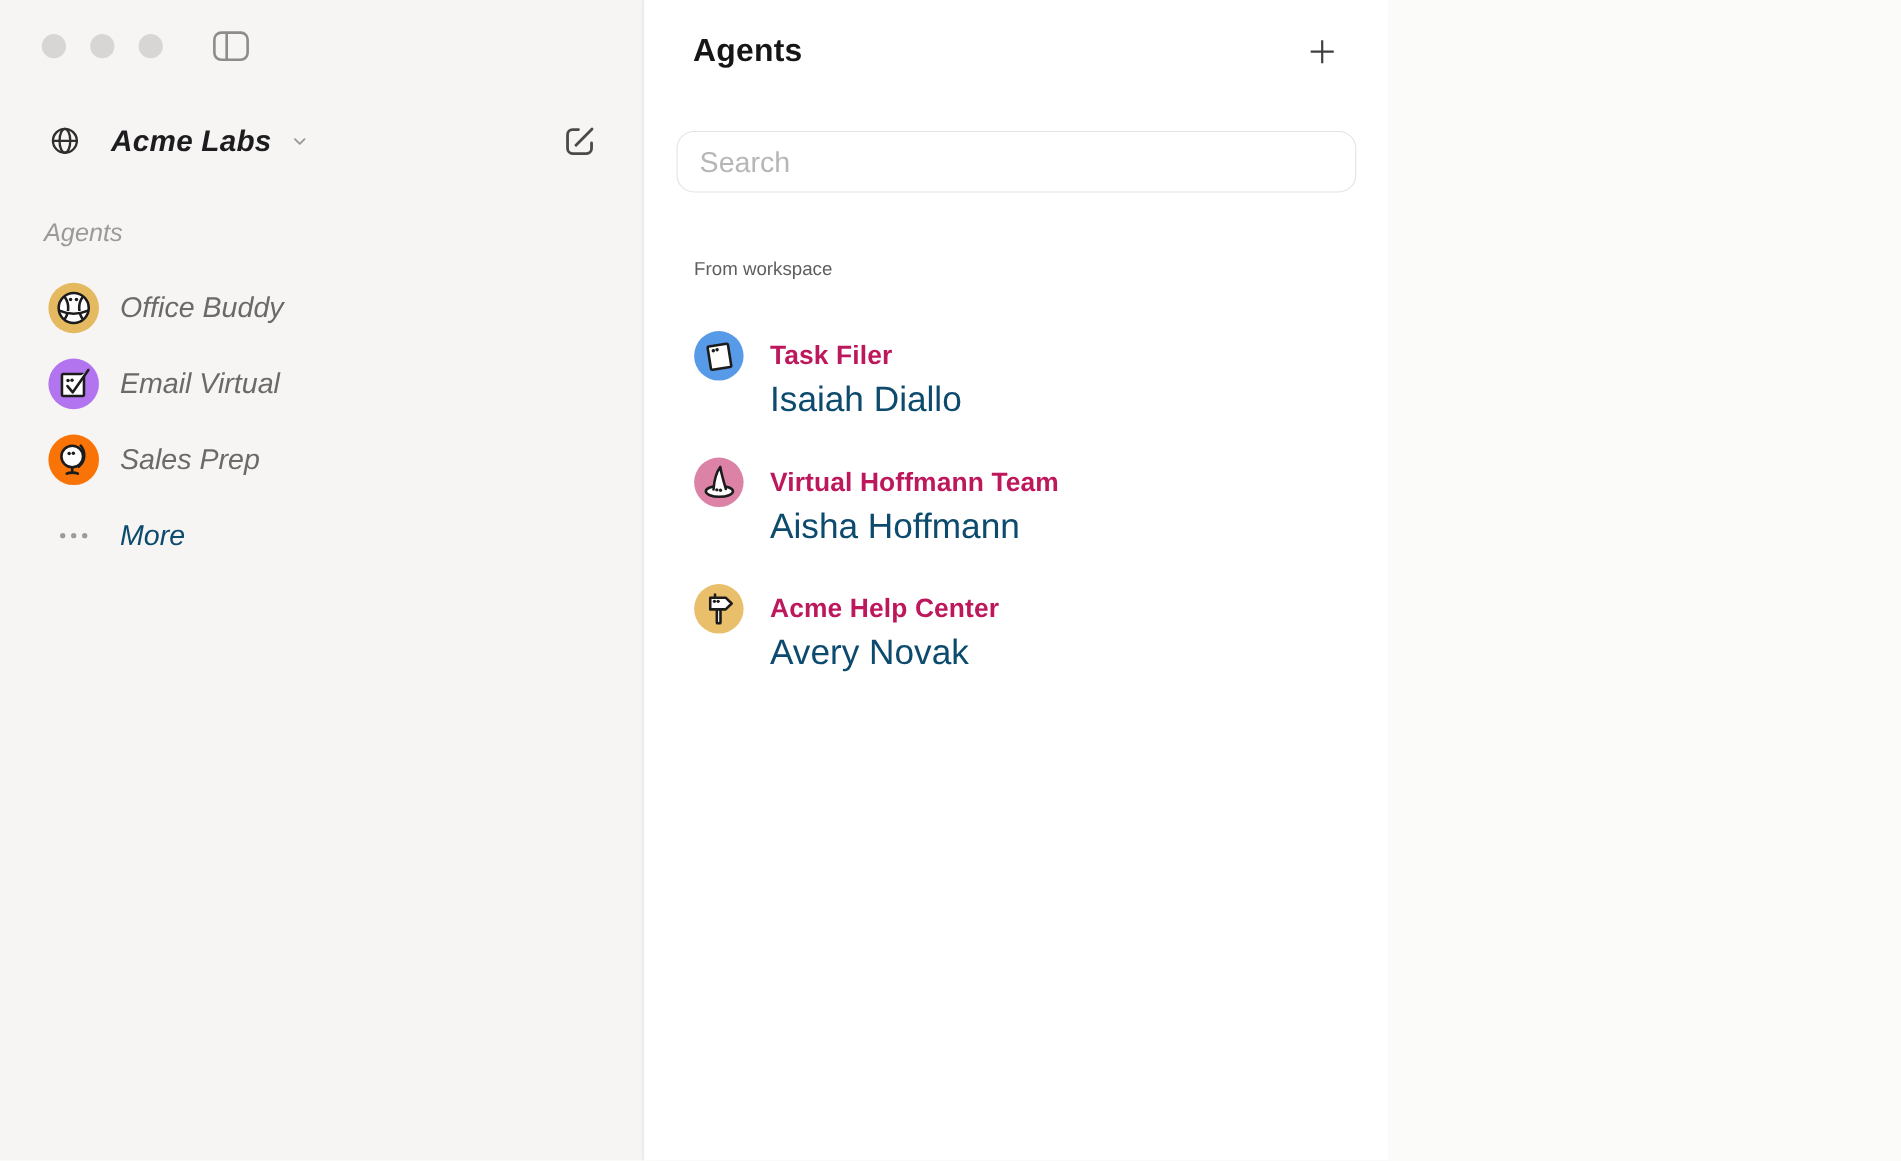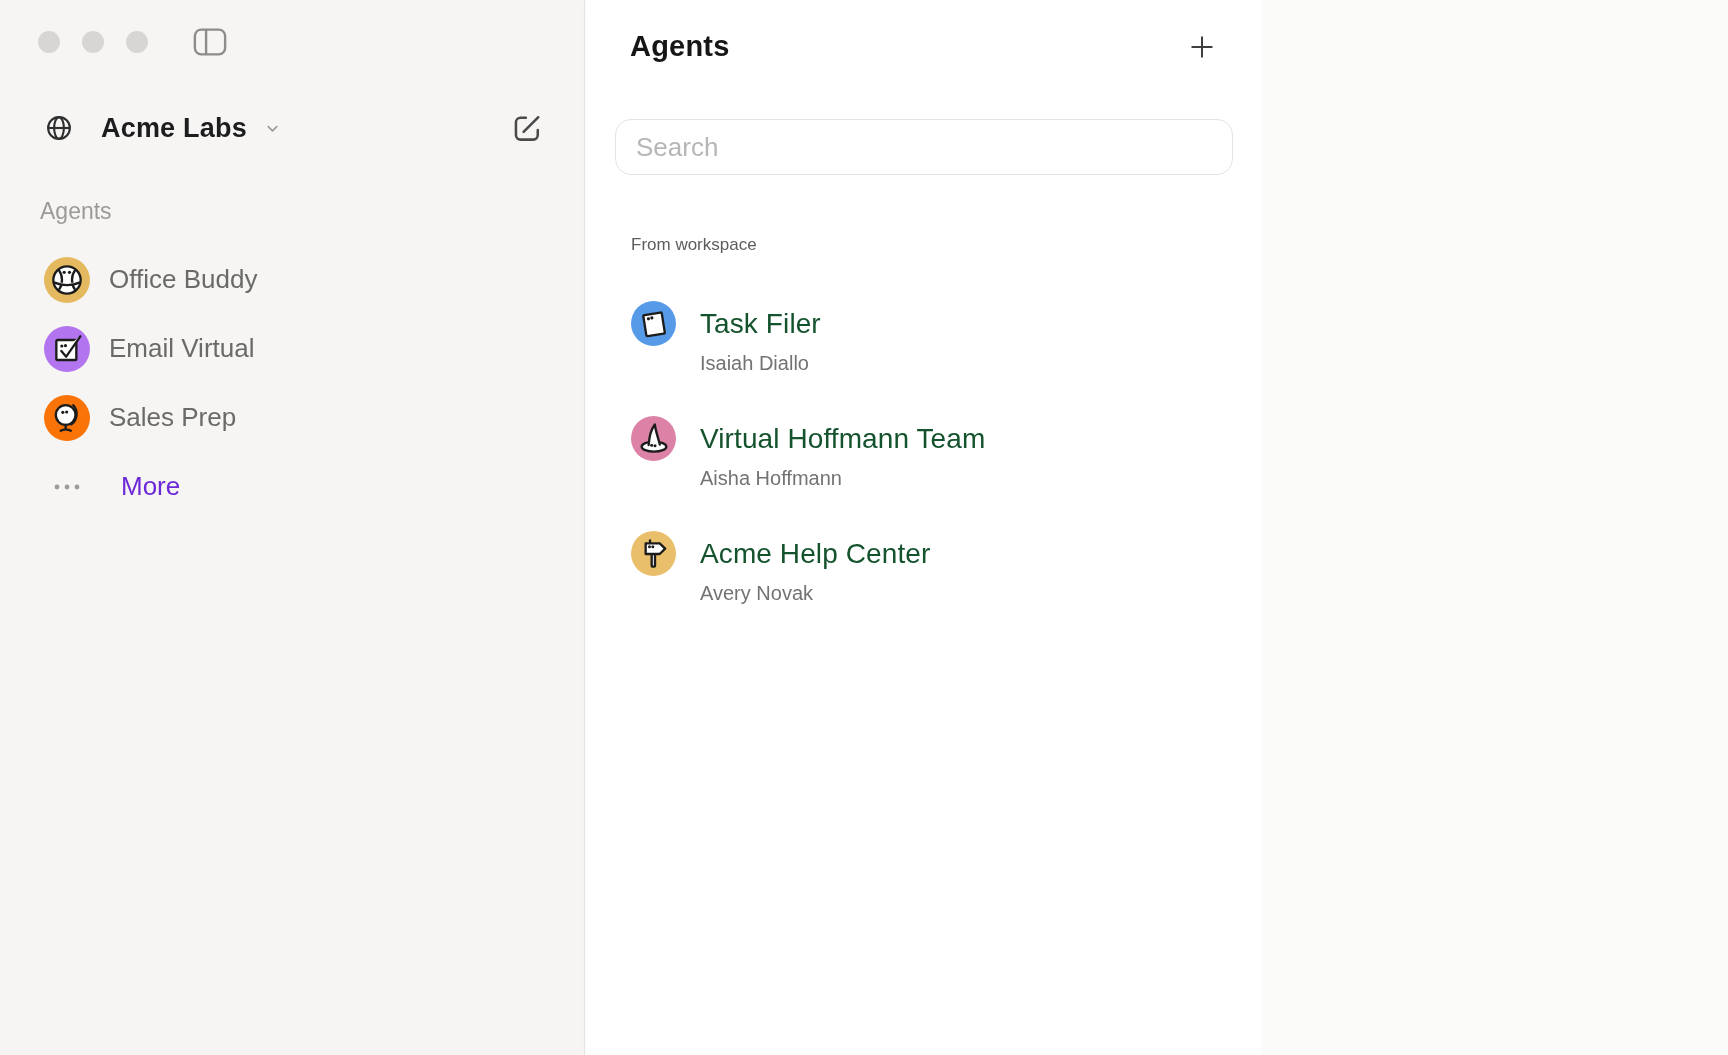--- a/index.html
+++ b/index.html
@@ -4,21 +4,21 @@
 <style>
   * { margin:0; padding:0; box-sizing:border-box; }
   html,body { width:1728px; height:1055px; overflow:hidden;
     font-family:"Liberation Sans","DejaVu Sans",sans-serif;
     background:#fbfbfa; }
 
   .app { position:relative; width:1728px; height:1055px; }
 
   
   .sidebar { position:absolute; left:0; top:0; width:585px; height:1055px;
-    background:#f6f5f3; border-right:1px solid #e7e6e3; }
+    background:#f6f5f3; border-right:1px solid #e7e6e3;font-style:italic; }
 
   .traffic { position:absolute; left:38px; top:31px; display:flex; gap:22px; }
   .traffic .dot { width:22px; height:22px; border-radius:50%; background:#d8d6d4; }
 
   .toggle-btn { position:absolute; left:192px; top:27px; width:36px; height:30px;
     display:flex; align-items:center; justify-content:center; cursor:pointer; }
 
   .ws-header { position:absolute; left:44px; top:109px; height:38px;
     display:flex; align-items:center; }
   .ws-globe { margin-right:27px; display:flex; }
@@ -29,21 +29,21 @@
 
   .sb-section { position:absolute; left:40px; top:198px; font-size:23px; color:#9b9a98; }
 
   .sb-list { position:absolute; left:0; top:245px; width:585px; }
   .sb-row { height:69px; display:flex; align-items:center; padding-left:44px; cursor:pointer; }
   .avatar { width:46px; height:46px; border-radius:50%; flex:0 0 auto;
     display:flex; align-items:center; justify-content:center; }
   .avatar svg { width:40px; height:40px; }
   .sb-label { margin-left:19px; font-size:26px; color:#6a6a69; }
   .more-slot { width:46px; display:flex; align-items:center; justify-content:center; }
-  .more-label { margin-left:31px; font-size:26px; color:#6d28d9; }
+  .more-label { margin-left:19px; font-size:26px; color:#0c4a6e; }
 
   
   .panel { position:absolute; left:586px; top:0; width:676px; height:1055px;
     background:#ffffff; box-shadow:6px 0 16px rgba(0,0,0,0.045); }
   .panel-title { position:absolute; left:44px; top:30px; font-size:29px;
     font-weight:700; color:#161617; letter-spacing:.2px; }
   .add-btn { position:absolute; right:43px; top:30px; width:34px; height:34px;
     display:flex; align-items:center; justify-content:center; cursor:pointer; }
 
   .search-wrap { position:absolute; left:29px; right:29px; top:119px; }
@@ -52,23 +52,23 @@
     font-family:"Liberation Sans","DejaVu Sans",sans-serif; outline:none; }
   .search-input::placeholder { color:#b7b6b4; }
 
   .panel-section { position:absolute; left:45px; top:235px; font-size:17px;
     font-weight:500; color:#5d5d5c; }
 
   .agent-list { position:absolute; left:0; top:280px; width:676px; }
   .agent-row { position:relative; height:115px; cursor:pointer; }
   .agent-row .avatar { position:absolute; left:45px; top:21px; width:45px; height:45px; }
   .agent-text { position:absolute; left:114px; top:26px; }
-  .agent-name { font-size:28px; font-weight:400; color:#14532d; line-height:36px;
+  .agent-name { font-size:24px; font-weight:700; color:#be185d; line-height:36px;
     letter-spacing:.1px; }
-  .agent-owner { font-size:20px; color:#737373; line-height:30px; margin-top:6px; }
+  .agent-owner { font-size:32px; color:#0c4a6e; line-height:30px; margin-top:6px; }
 
   
   .content { position:absolute; left:1262px; top:0; right:0; height:1055px;
     background:#fbfbfa; }
 
   .doodle { stroke:#1c1c1c; stroke-width:1.4; fill:#ffffff;
     stroke-linecap:round; stroke-linejoin:round; }
   .doodle-eye { fill:#1c1c1c; stroke:none; }
 </style>
 </head>

